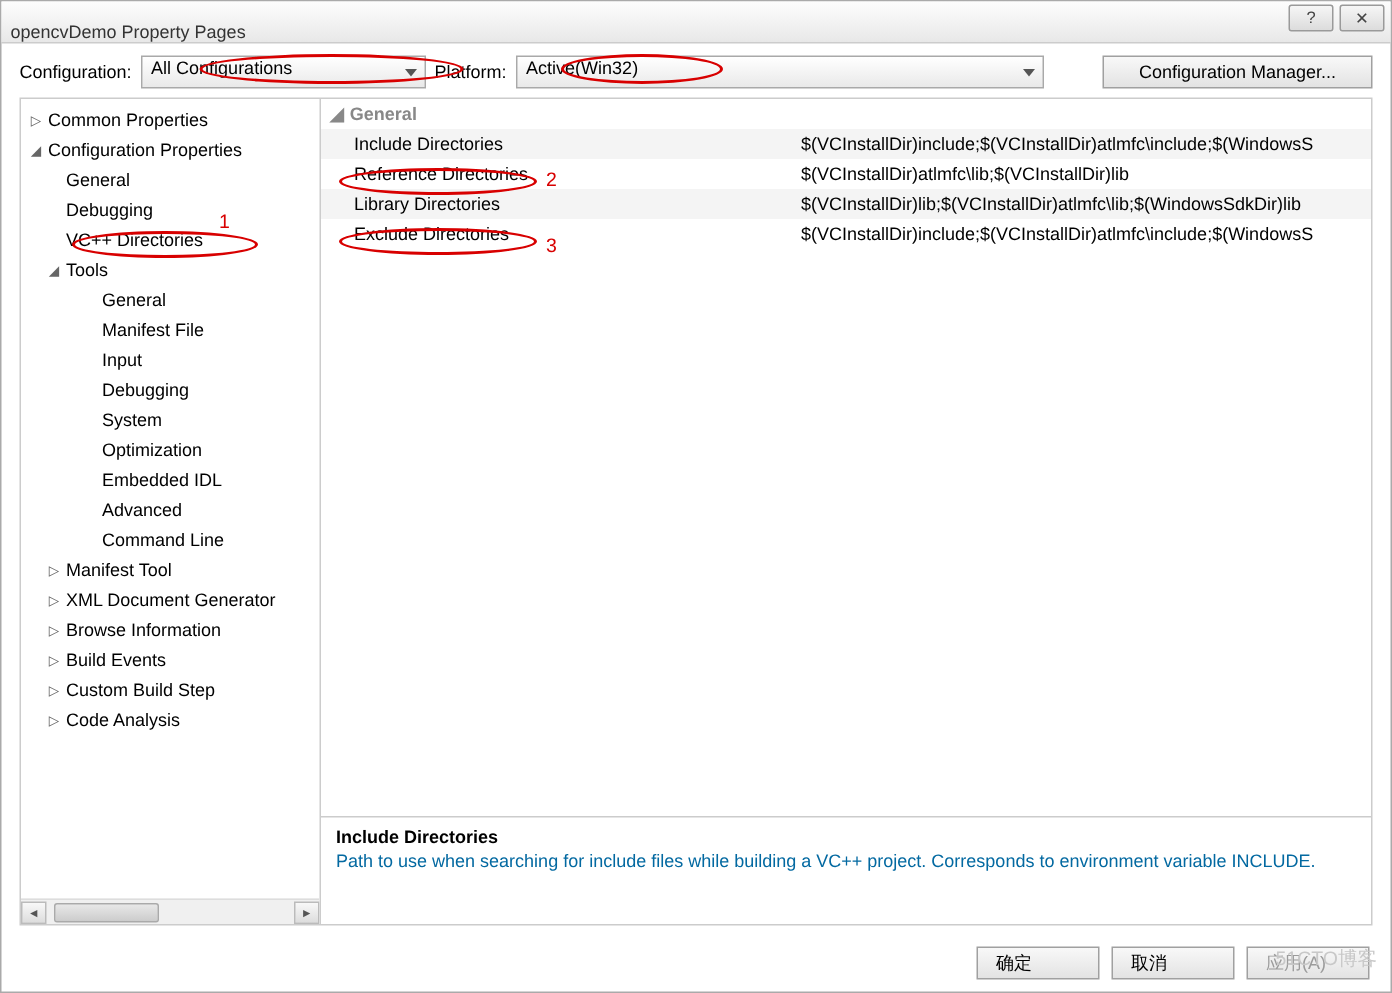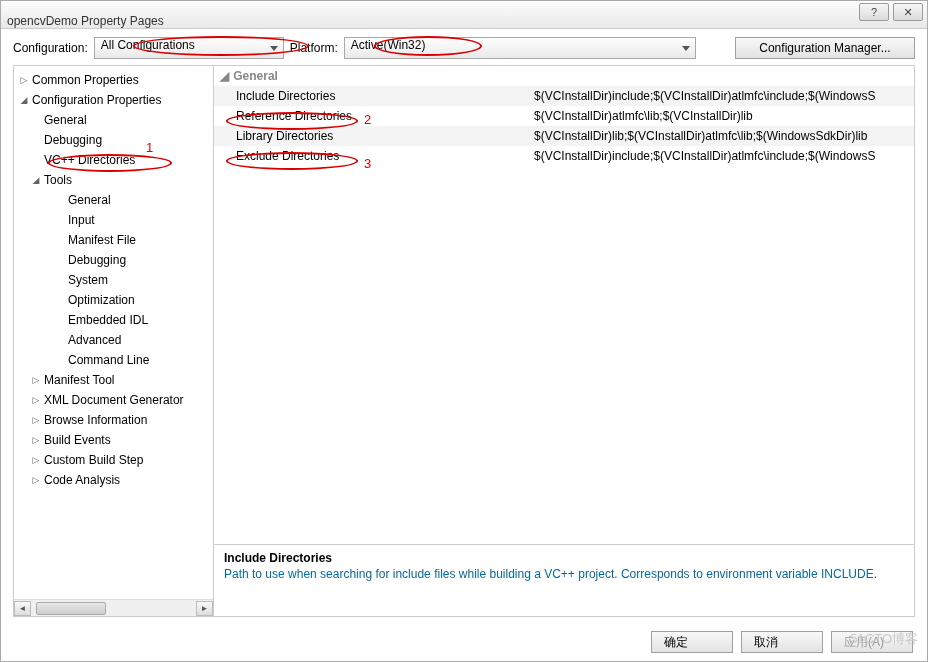--- a/index.html
+++ b/index.html
@@ -115,27 +115,27 @@
           </li>
           <li class="d2">
             <div class="row">
               <span class="exp"></span>
               <span class="lbl">General</span>
             </div>
           </li>
           <li class="d2">
             <div class="row">
               <span class="exp"></span>
+              <span class="lbl">Manifest File</span>
+            </div>
+          </li>
+          <li class="d2">
+            <div class="row">
+              <span class="exp"></span>
               <span class="lbl">Input</span>
-            </div>
-          </li>
-          <li class="d2">
-            <div class="row">
-              <span class="exp"></span>
-              <span class="lbl">Manifest File</span>
             </div>
           </li>
           <li class="d2">
             <div class="row">
               <span class="exp"></span>
               <span class="lbl">Debugging</span>
             </div>
           </li>
           <li class="d2">
             <div class="row">

